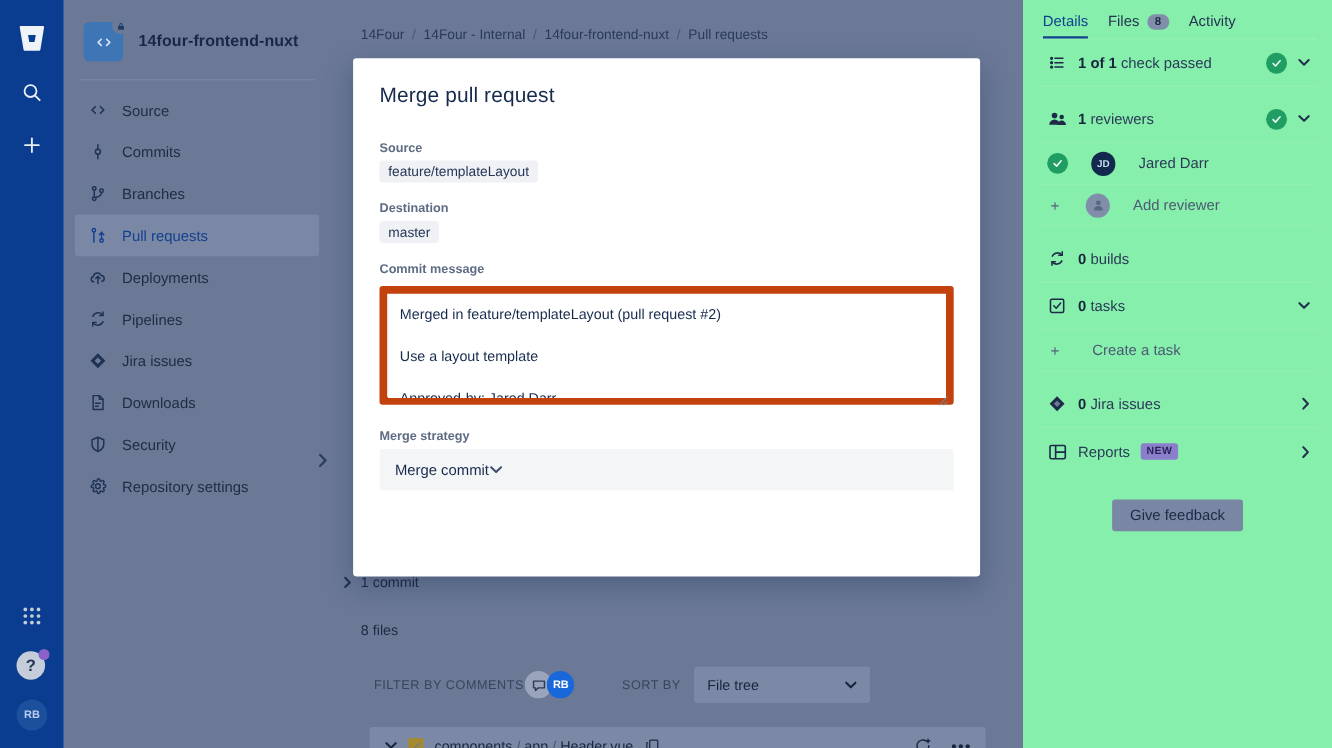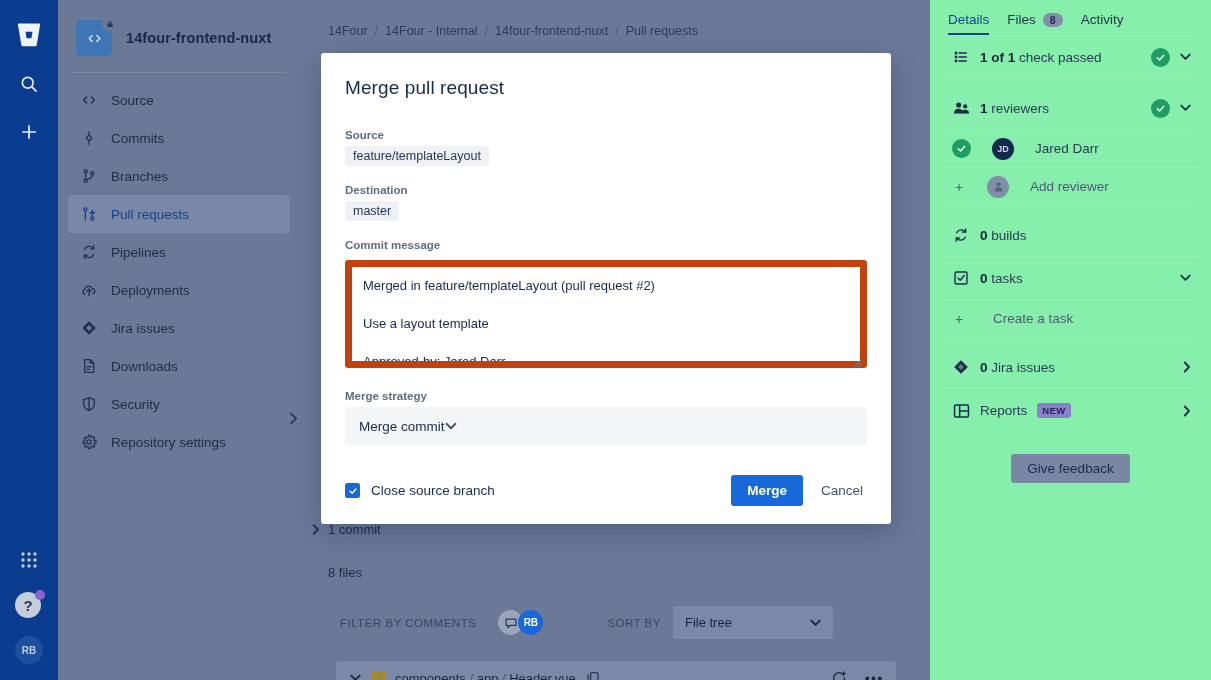--- a/index.html
+++ b/index.html
@@ -94,21 +94,21 @@
     font-size: 12.5px; color: #2b3a57;
   }
   .breadcrumb .crumb { cursor: pointer; }
   .breadcrumb .sl { color: #4a5871; }
   .commit-toggle {
     display: flex; align-items: center; gap: 8px;
     margin-top: 12px; font-size: 13px; color: #1e2a44; cursor: pointer;
   }
   .chev-r { font-size: 10px; color: #27344f; }
   .files-count { margin: 28px 0 0 28px; font-size: 13px; color: #1e2a44; }
-  .filter-row { display: flex; align-items: center; gap: 22px; margin: 26px 0 0 40px; }
+  .filter-row { display: flex; align-items: center; gap: 1px; margin: 26px 0 0 40px; }
   .filter-label { font-size: 11.5px; letter-spacing: .5px; color: #39455e; }
   .av-group { display: flex; align-items: center; }
   .av-c {
     width: 25px; height: 25px; border-radius: 50%;
     display: flex; align-items: center; justify-content: center;
     font-size: 10px; font-weight: bold; color: #fff;
     border: 2px solid transparent;
   }
   .av-comment { background: #9aa5bb; color: #2c3a55; }
   .av-rb { background: #1868db; margin-left: -5px; }
@@ -362,39 +362,39 @@
             <circle cx="17" cy="19" r="2.3"></circle>
               <path d="M17 16.7 V8 l-3 3"></path>
               <path d="M17 8 l3 3"></path>
           </svg>
         </span>
         <span>Pull requests</span>
       </div>
 
       <div class="sb-item">
         <span class="sb-ico">
+          <svg width="16" height="16" viewBox="0 0 24 24" fill="none" stroke="currentColor" stroke-width="2" stroke-linecap="round" stroke-linejoin="round">
+            <path d="M17.5 17.5 a4 4 0 0 0 -1 -7.9 a5.6 5.6 0 0 0 -10.7 1.4 a3.7 3.7 0 0 0 0.6 7.3"></path>
+            <line x1="12" y1="20.5" x2="12" y2="11"></line>
+              <polyline points="9,13.8 12,10.8 15,13.8"></polyline>
+          </svg>
+        </span>
+        <span>Deployments</span>
+      </div>
+
+      <div class="sb-item">
+        <span class="sb-ico">
           <svg width="16" height="16" viewBox="0 0 24 24" fill="none" stroke="currentColor" stroke-width="2" stroke-linecap="round">
             <path d="M19 7 a8 8 0 0 0 -14 1.4"></path>
               <polyline points="19,2.5 19,7.2 14.4,7.2"></polyline>
             <path d="M5 17 a8 8 0 0 0 14 -1.4"></path>
               <polyline points="5,21.5 5,16.8 9.6,16.8"></polyline>
           </svg>
         </span>
         <span>Pipelines</span>
-      </div>
-
-      <div class="sb-item">
-        <span class="sb-ico">
-          <svg width="16" height="16" viewBox="0 0 24 24" fill="none" stroke="currentColor" stroke-width="2" stroke-linecap="round" stroke-linejoin="round">
-            <path d="M17.5 17.5 a4 4 0 0 0 -1 -7.9 a5.6 5.6 0 0 0 -10.7 1.4 a3.7 3.7 0 0 0 0.6 7.3"></path>
-            <line x1="12" y1="20.5" x2="12" y2="11"></line>
-              <polyline points="9,13.8 12,10.8 15,13.8"></polyline>
-          </svg>
-        </span>
-        <span>Deployments</span>
       </div>
 
       <div class="sb-item">
         <span class="sb-ico">
           <svg width="16" height="16" viewBox="0 0 24 24" fill="currentColor">
             <path d="M12 1.8 L22.2 12 L12 22.2 L1.8 12 Z"></path>
             <path d="M12 7.6 L16.4 12 L12 16.4 L7.6 12 Z" fill="#6b7997"></path>
           </svg>
         </span>
         <span>Jira issues</span>
@@ -717,29 +717,15 @@
       <div class="strategy-select">
         <span>Merge commit</span>
         <span>
           <svg width="12" height="8" viewBox="0 0 12 8" fill="none" stroke="#42526e" stroke-width="1.9" stroke-linecap="round" stroke-linejoin="round">
               <polyline points="1.5,1.8 6,6.2 10.5,1.8"></polyline>
             </svg>
         </span>
       </div>
     </div>
 
-    <div class="modal-footer">
-      <label class="cb-wrap">
-        <span class="cbox">
-          <svg width="10" height="10" viewBox="0 0 24 24" fill="none" stroke="#fff" stroke-width="3.4" stroke-linecap="round" stroke-linejoin="round">
-              <polyline points="5,12.5 10,17.5 19,7"></polyline>
-            </svg>
-        </span>
-        <span class="cb-label">Close source branch</span>
-      </label>
-      <div class="foot-right">
-        <button class="btn-merge">Merge</button>
-        <button class="btn-cancel">Cancel</button>
-      </div>
-    </div>
   </div>
 
 </div>
 
 </body></html>

